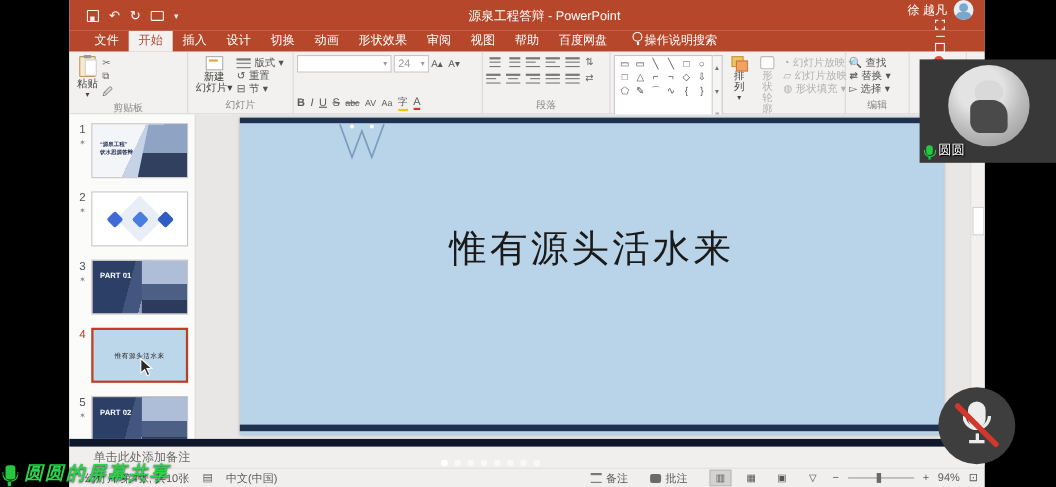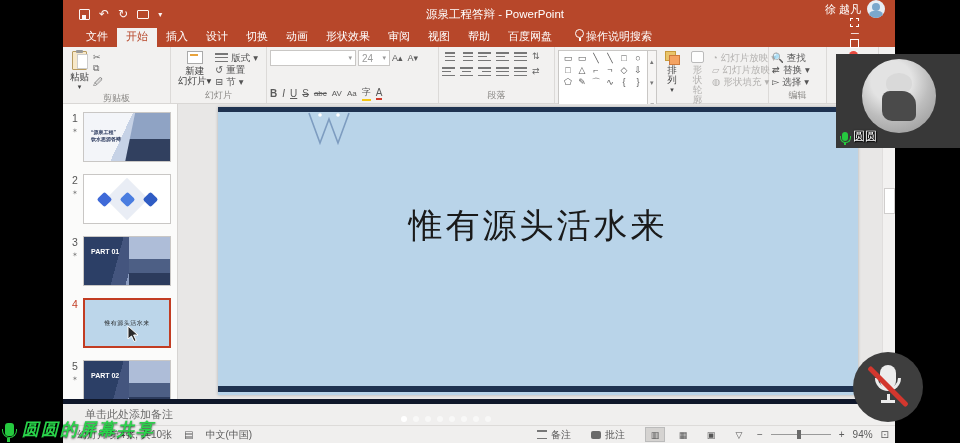--- a/index.html
+++ b/index.html
@@ -113,21 +113,21 @@
   .slide-bar-top { position:absolute; left:0; top:0; width:100%; height:5px; background:#1e3250; }
   .slide-bar-bottom { position:absolute; left:0; bottom:3px; width:100%; height:6px; background:#1e3250; }
   .w-logo { position:absolute; left:88px; top:4px; }
   .slide-title { position:absolute; left:0; top:96px; width:100%; text-align:center;
     font-size:34px; color:#1a1a1a; font-weight:500; letter-spacing:3px; }
   .vscroll { position:absolute; right:0; top:0; width:13px; height:100%; background:#f2f1f0; border-left:1px solid #e0dedd; }
   .vthumb { position:absolute; left:1px; top:84px; width:11px; height:26px; background:#fff; border:1px solid #d0cecd; }
   .varrows { position:absolute; right:0; bottom:-24px; width:13px; font-size:7px; color:#666; text-align:center; line-height:11px; background:#f2f1f0; z-index:4; }
 
   
-  .notesbar { height:26px; flex:0 0 26px; background:#f0efee; border-top:5px solid #0f172a;
+  .notesbar { height:26px; flex:0 0 26px; background:#f0efee; border-top:7px solid #0f172a;
     display:flex; align-items:center; position:relative; }
   .notes-ph { font-size:11px; color:#6a6a6a; padding-left:22px; }
   .dotrow { position:absolute; left:46%; top:12px; transform:translateX(-50%); display:flex; gap:6px; }
   .pdot { width:6px; height:6px; border-radius:50%; background:rgba(255,255,255,.55); }
   .pdot.on { background:#fff; }
 
   
   .statusbar { height:18px; flex:0 0 18px; background:#f0efee; border-top:1px solid #dddbd9;
     display:flex; align-items:center; font-size:10px; color:#5a5a5a; padding:0 6px 0 14px; white-space:nowrap; }
   .sb-item { margin-right:12px; display:flex; align-items:center; gap:4px; }

